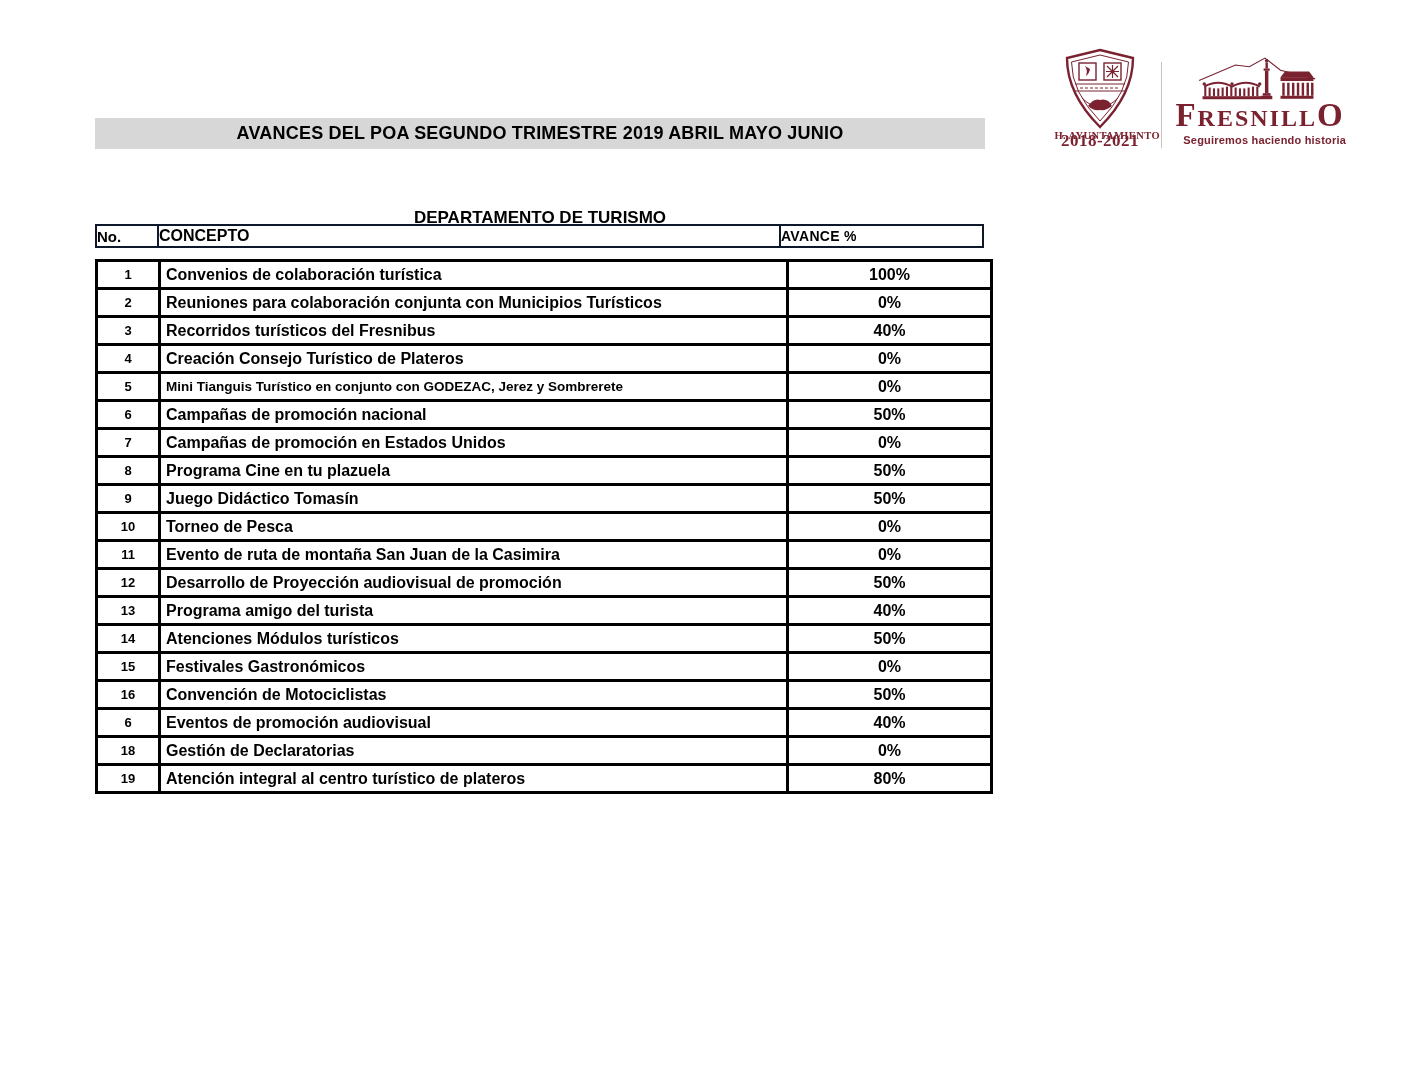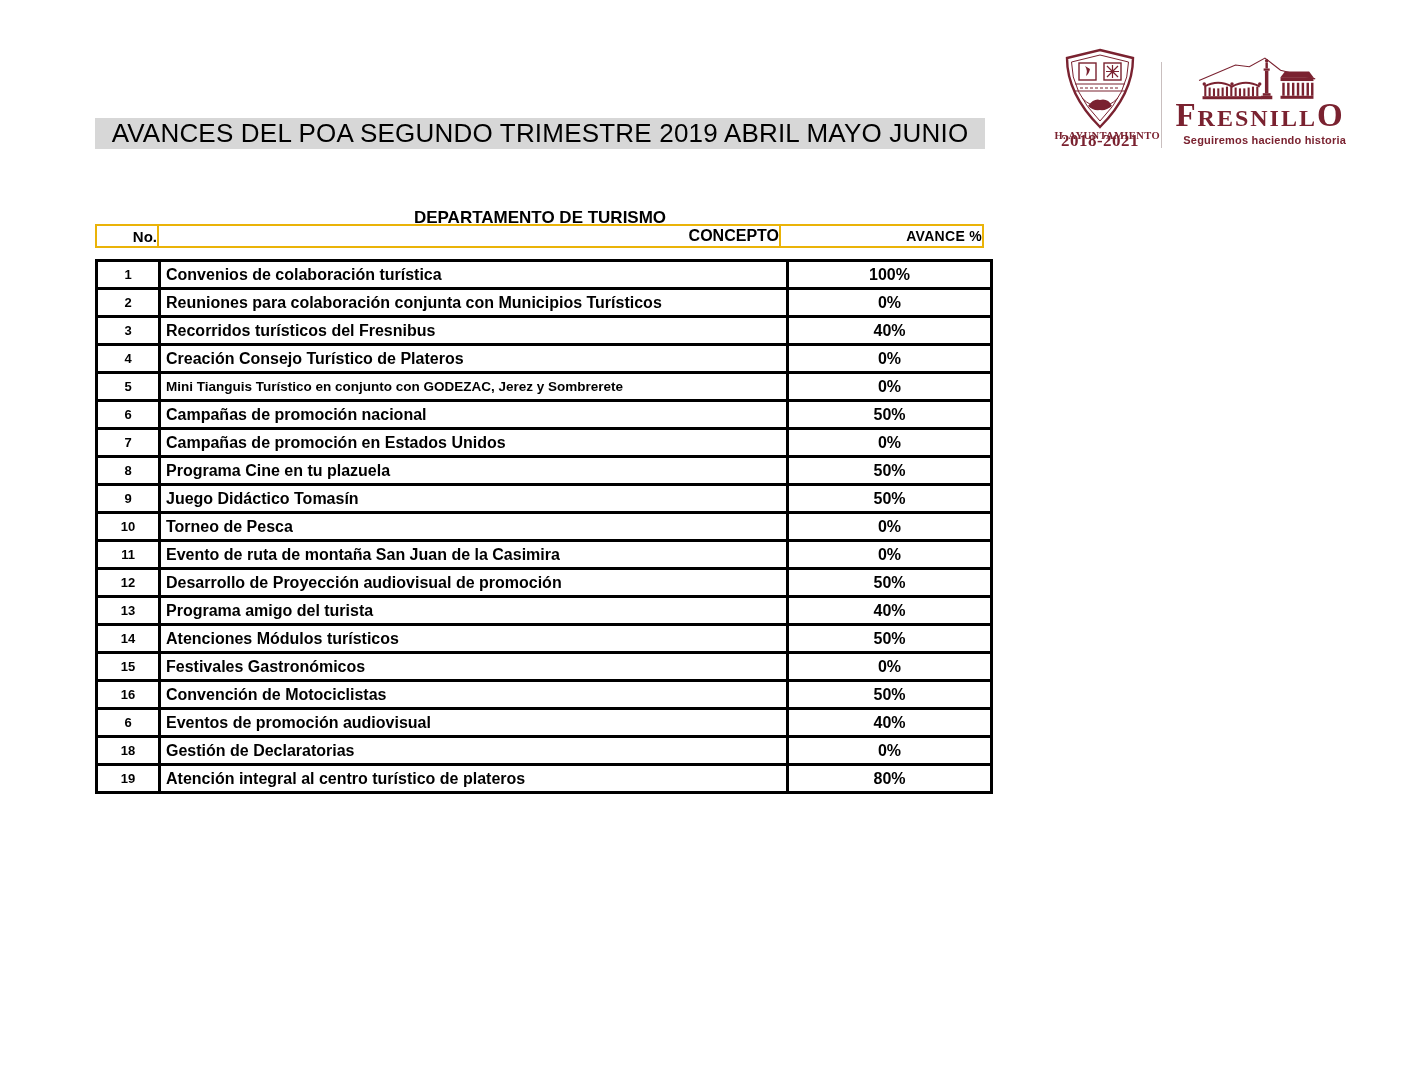--- a/index.html
+++ b/index.html
@@ -6,21 +6,21 @@
   .page {
     position:relative; width:1408px; height:1088px; background:#ffffff;
     font-family:"Liberation Sans", sans-serif; color:#000; overflow:hidden;
   }
 
   
   .title-bar {
     position:absolute; left:95px; top:118px; width:890px; height:31px;
     background:#d7d7d7; display:flex; align-items:center; justify-content:center;
   }
-  .title-bar span { font-weight:normal; font-size:26px; letter-spacing:0.2px; }
+  .title-bar span { font-weight:bold; font-size:18px; letter-spacing:0.2px; }
 
   
   .subtitle {
     position:absolute; left:95px; top:175px; width:890px; text-align:center;
     font-weight:bold; font-size:17px;margin-top:33px;
   }
 
   
   .crest-svg { position:absolute; left:1062px; top:48px; width:76px; height:82px; }
   .crest-caption {
@@ -49,21 +49,21 @@
     position:absolute; left:1174px; top:134px; width:172px; text-align:right;
     color:#7a2230; font-weight:bold; font-size:11px; letter-spacing:0.2px;
   }
 
   
   .header-table {
     position:absolute; left:95px; top:224px; width:887px;
     border-collapse:collapse; table-layout:fixed;
   }
   .header-table td {
-    border:2px solid #eab308; height:20px; text-align:right;
+    border:2px solid #0f172a; height:20px; text-align:left;
     font-weight:bold; padding:0; background:#fff;
   }
   .h-no  { width:60px;  font-size:15px; }
   .h-con { width:620px; font-size:16px; }
   .h-av  { width:201px; font-size:14px; letter-spacing:0.3px; }
 
   
   .body-table {
     position:absolute; left:95px; top:259px; width:887px;
     border-collapse:collapse; table-layout:fixed;

